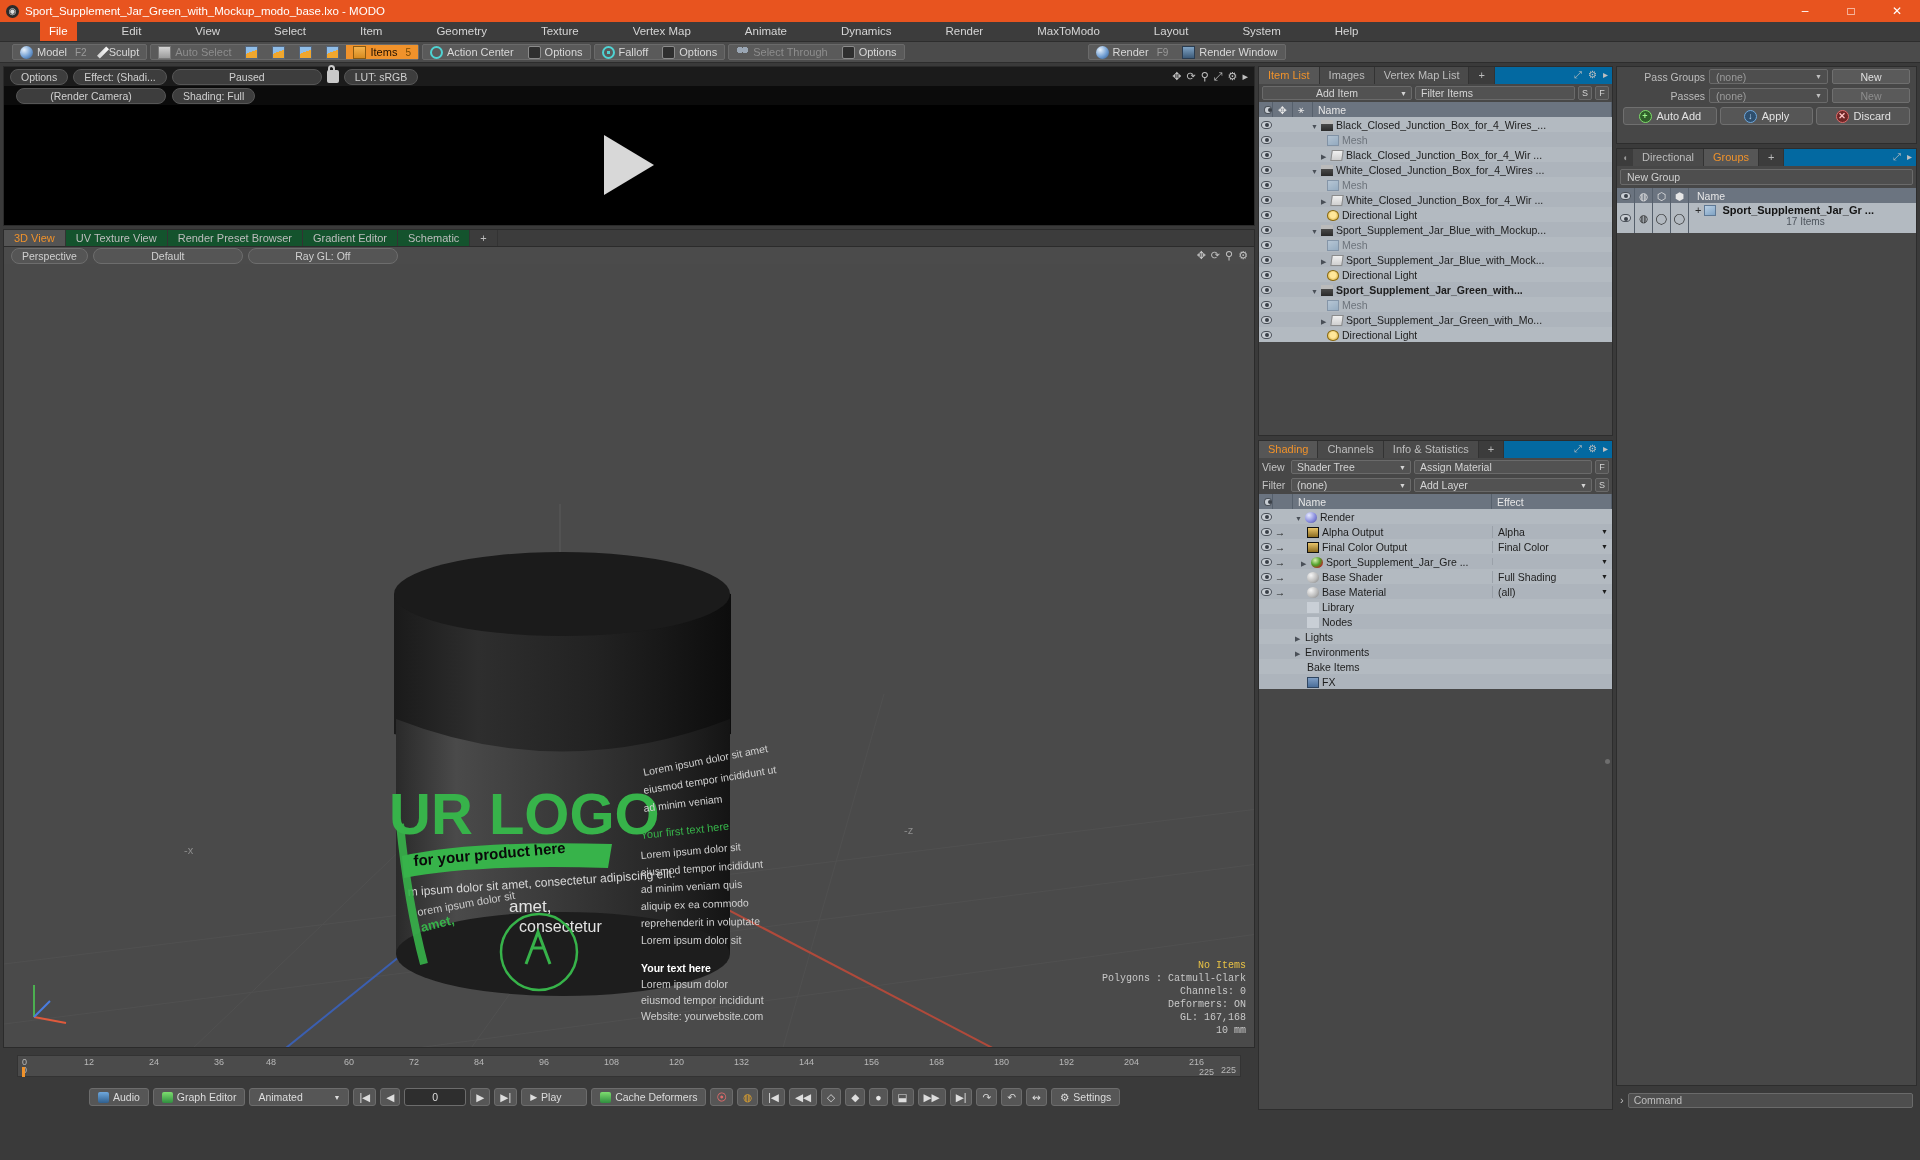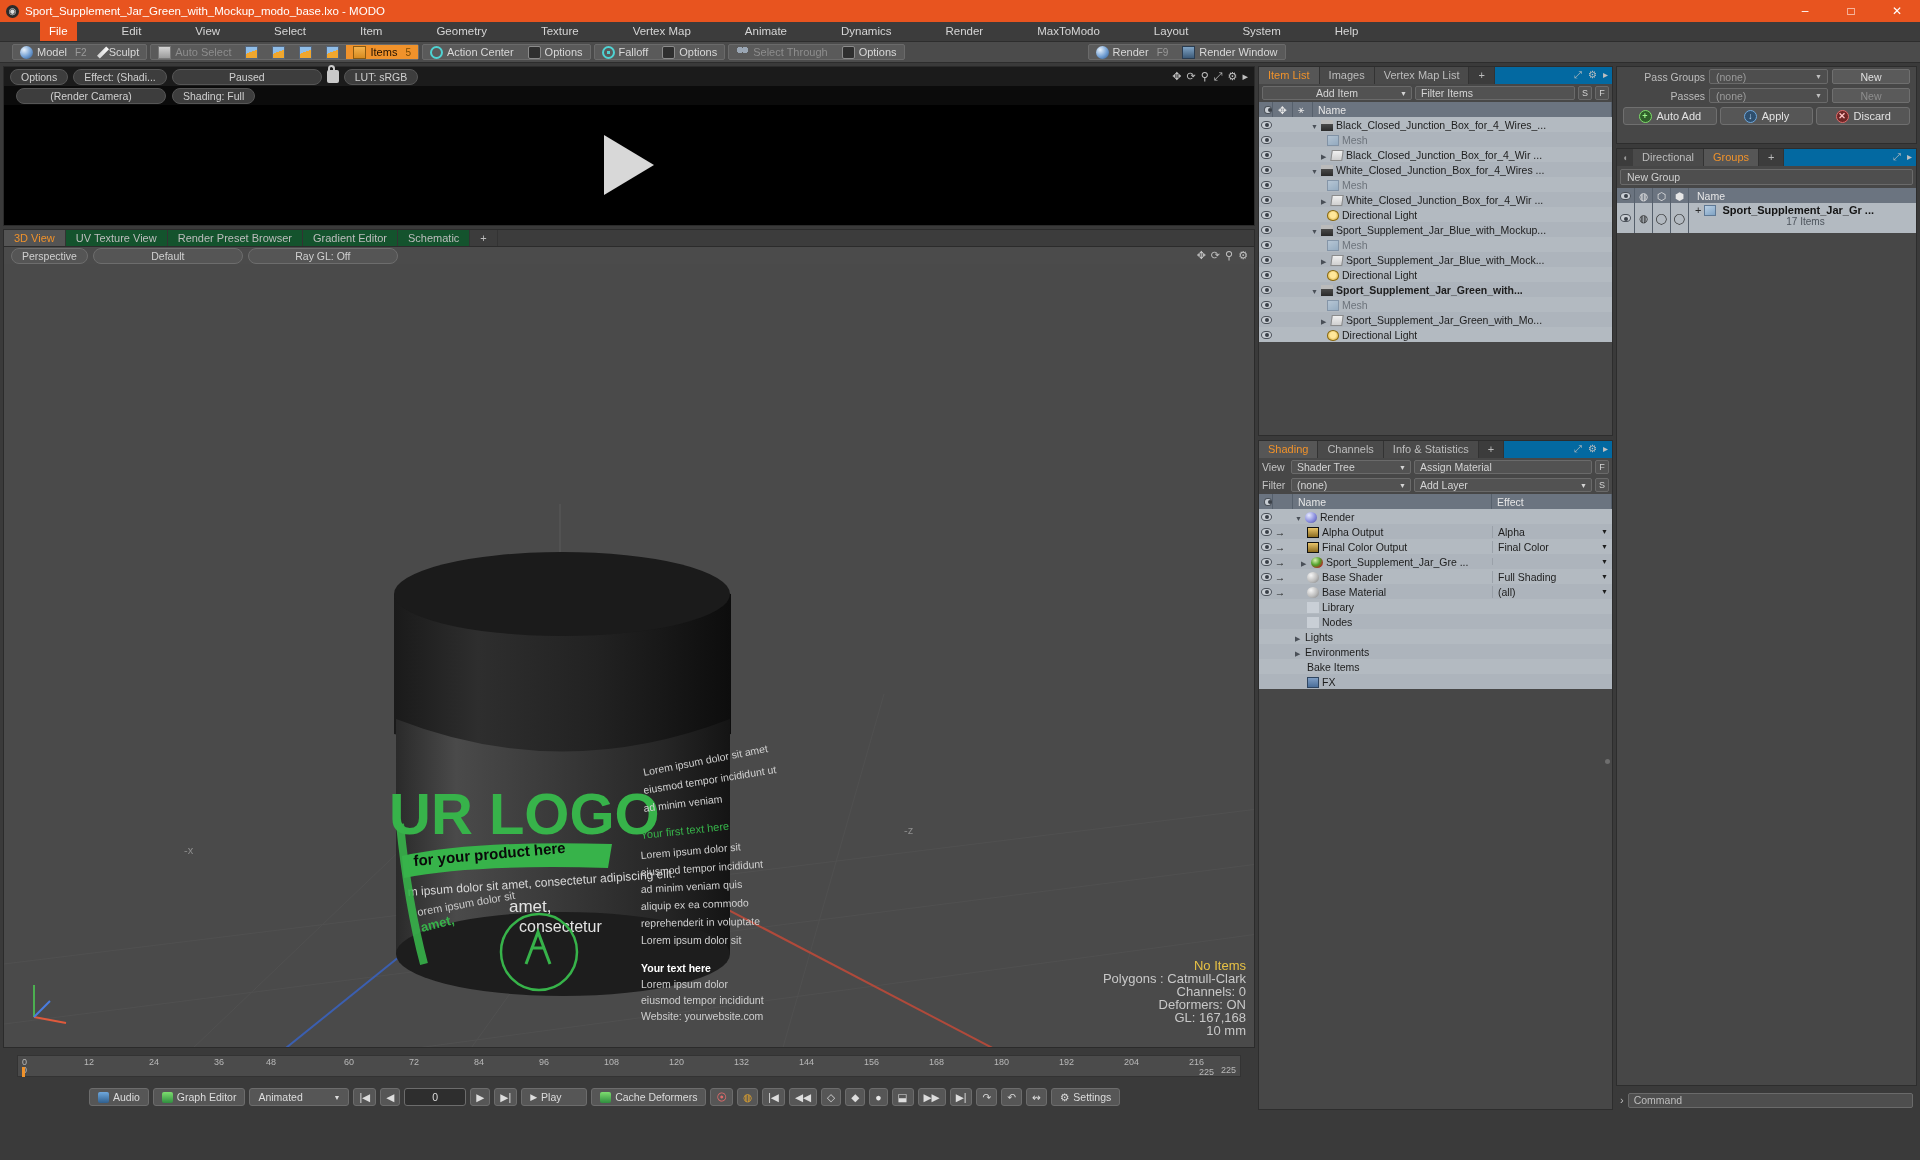--- a/index.html
+++ b/index.html
@@ -131,21 +131,21 @@
   .cir.d { background:#2e4f6e; border:1px solid #6fa8dd; color:#bfe0ff;}
   .cir.r { background:#6e2626; border:1px solid #e06a6a; color:#ffc4c4;}
 
   .ghead { height:15px; background:#6b7480; display:flex; align-items:center; font-size:10.5px; color:#e6e6e6;}
   .gcell { width:18px; height:15px; border-right:1px solid #56606c; display:flex; align-items:center; justify-content:center;}
   .newgroup { height:16px; margin:3px; background:#4e4e4e; border:1px solid #6a6a6a; border-radius:2px; display:flex; align-items:center; padding-left:6px; font-size:10.5px; color:#cfcfcf;}
 
   .cmdbar { height:20px; background:#3a3a3a; display:flex; align-items:center; gap:4px; padding:0 4px;}
   .cmdin { flex:1; height:15px; background:#4e4e4e; border:1px solid #6a6a6a; border-radius:2px; font-size:10.5px; color:#bdbdbd; display:flex; align-items:center; padding-left:5px;}
 
-  .statoverlay { position:absolute; right:8px; bottom:10px; text-align:right; font-size:13px; line-height:13px; color:#c8c8c8;}
+  .statoverlay { position:absolute; right:8px; bottom:10px; text-align:right; font-size:10px; line-height:13px; color:#c8c8c8;font-family:Liberation Mono, monospace;}
   .statoverlay .hi { color:#e8c245; }
   .axisgizmo { position:absolute; left:16px; bottom:16px; width:60px; height:60px;}
 </style>
 </head>
 <body>
 
 <div class="titlebar">
   <div class="ico">◉</div>
   <div class="t">Sport_Supplement_Jar_Green_with_Mockup_modo_base.lxo - MODO</div>
   <div class="winbtns">

